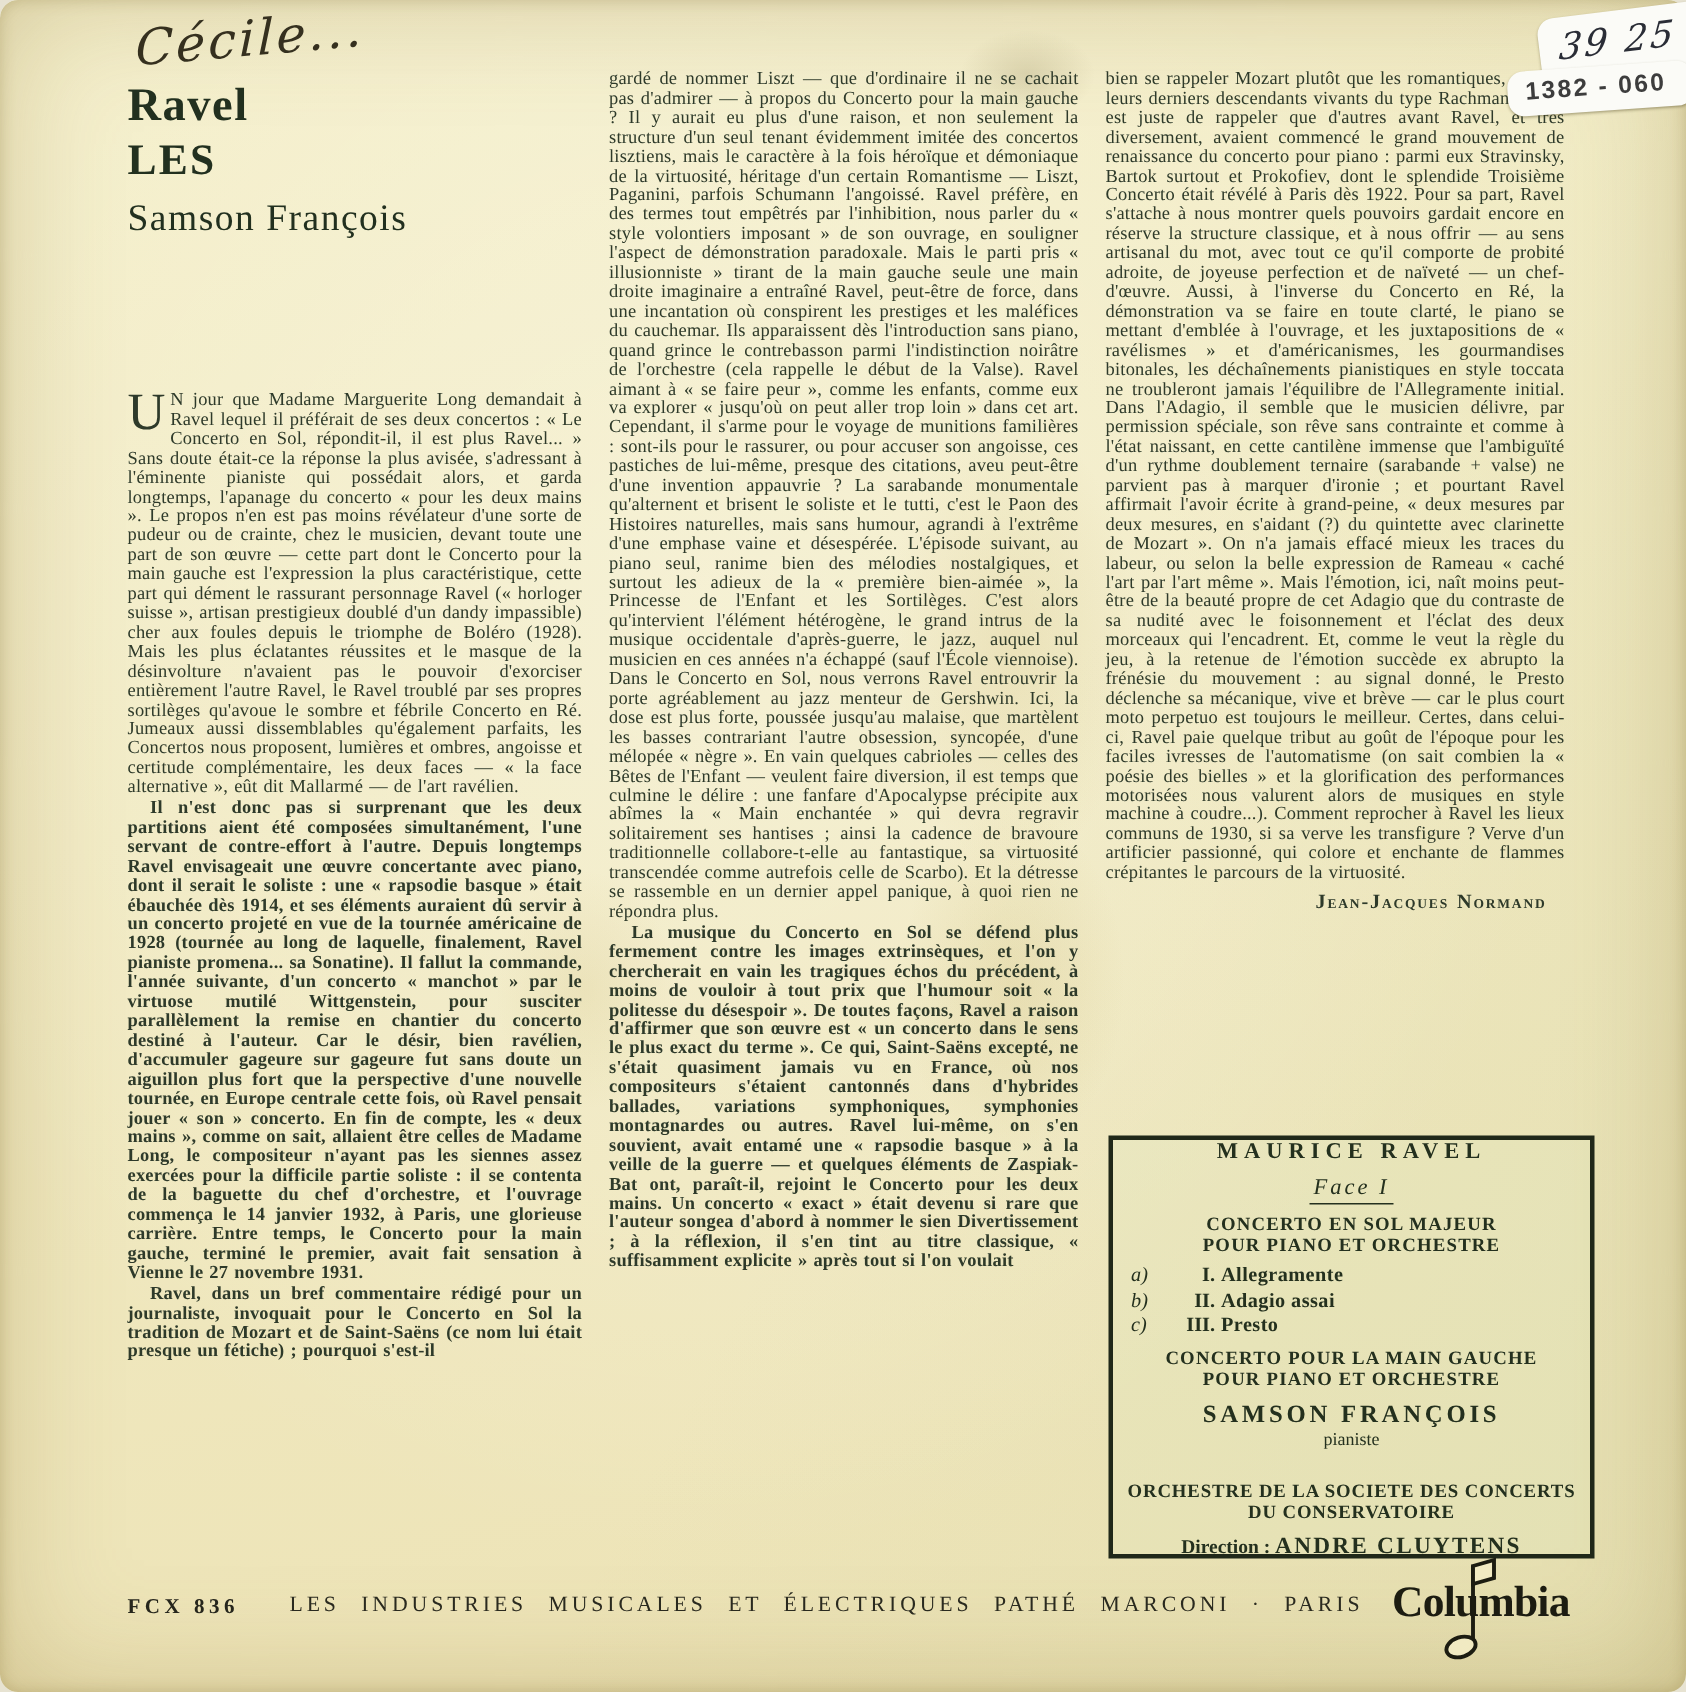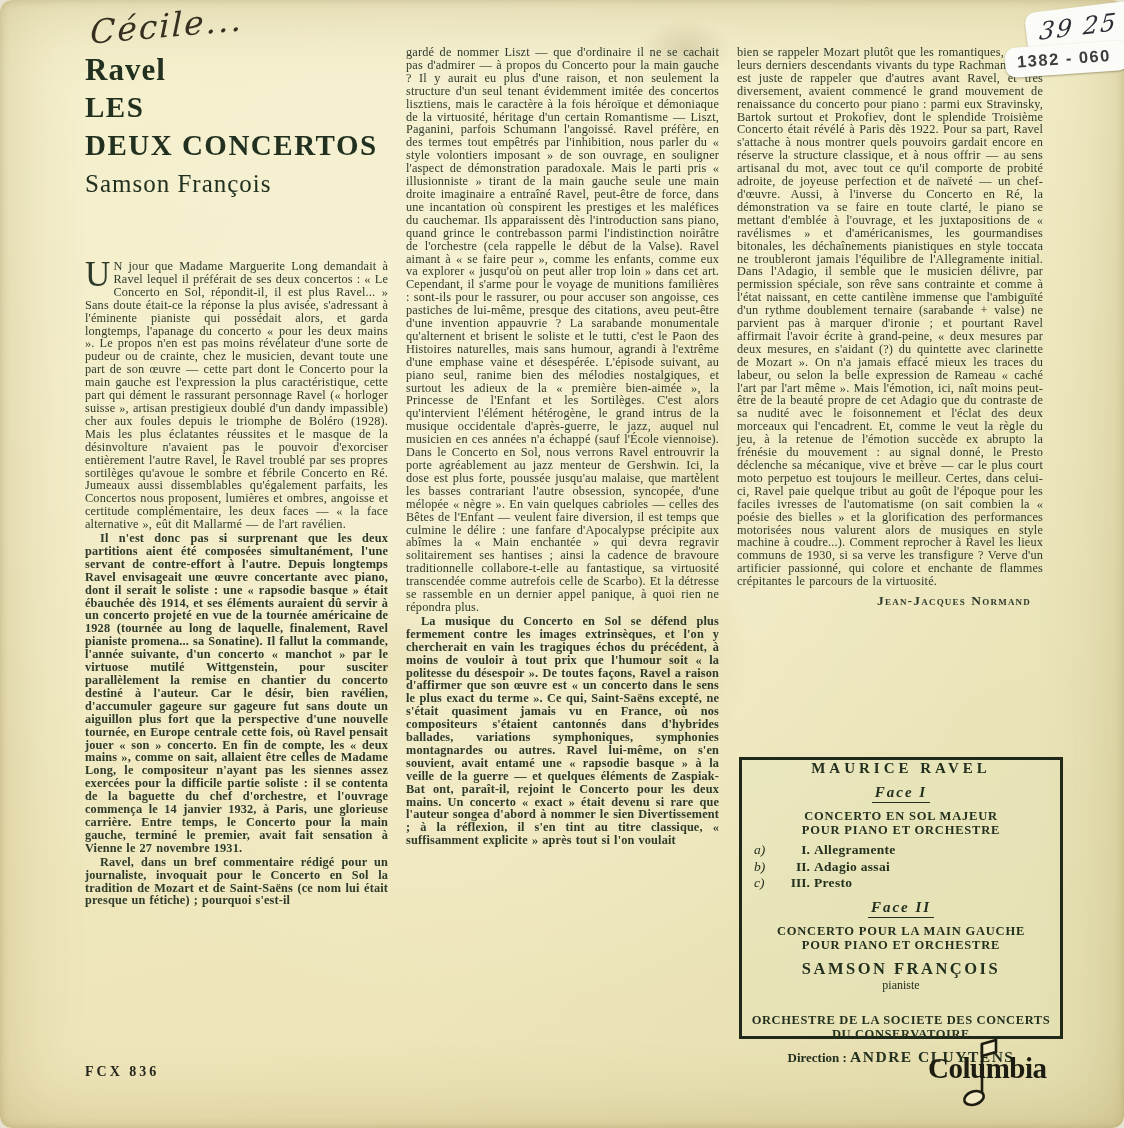--- a/index.html
+++ b/index.html
@@ -40,21 +40,21 @@
   #col3{left:737px;top:46px;width:306px;}
   .dropcap{float:left;font-size:35px;line-height:27px;padding:1px 3px 0 0;
     font-weight:400;}
   .author{text-align:right;font-variant:small-caps;letter-spacing:1.2px;
     font-size:13.5px;margin-top:7px;padding-right:12px;font-weight:bold;}
 
   .tracklist{position:absolute;left:739px;top:757px;width:318px;height:276px;
     border:3px solid #202819;color:#24301e;text-align:center;
     background:rgba(225,232,190,.22);}
   .tl-composer{font-size:15px;font-weight:bold;letter-spacing:4px;}
-  .tl-face{font-size:15px;font-weight:bold;font-style:italic;margin-top:7px;}
+  .tl-face{font-size:15px;font-weight:normal;font-style:italic;margin-top:7px;}
   .tl-face span{border-bottom:1.5px solid #24301e;display:inline-block;
     padding:0 3px 1px;letter-spacing:2px;}
   .tl-title{font-size:12.5px;font-weight:bold;letter-spacing:.8px;line-height:14px;
     margin-top:6px;}
   .tl-title div{margin:0;}
   .movements{text-align:left;margin:5px 0 0 12px;font-size:13.5px;}
   .mv-row{line-height:16.5px;}
   .mv-label{display:inline-block;width:26px;font-style:italic;}
   .mv-num{display:inline-block;width:30px;text-align:right;font-weight:bold;
     margin-right:4px;}
@@ -93,21 +93,20 @@
     <div class="stain s1"></div>
     <div class="stain s2"></div>
     <div class="stain s3"></div>
     <div class="stain s4"></div>
 
     <div class="handwriting">Cécile...</div>
 
     <header class="title-block">
       <div class="artist">Ravel</div>
       <div class="tline">LES</div>
-      <div class="tline">DEUX CONCERTOS</div>
       <div class="performer">Samson François</div>
     </header>
 
     <section class="col" id="col1">
       <p class="first"><span class="dropcap">U</span><span>N jour que Madame Marguerite Long demandait à Ravel lequel il préférait de ses deux concertos : « Le Concerto en Sol, répondit-il, il est plus Ravel... » Sans doute était-ce la réponse la plus avisée, s'adressant à l'éminente pianiste qui possédait alors, et garda longtemps, l'apanage du concerto « pour les deux mains ». Le propos n'en est pas moins révélateur d'une sorte de pudeur ou de crainte, chez le musicien, devant toute une part de son œuvre — cette part dont le Concerto pour la main gauche est l'expression la plus caractéristique, cette part qui dément le rassurant personnage Ravel (« horloger suisse », artisan prestigieux doublé d'un dandy impassible) cher aux foules depuis le triomphe de Boléro (1928). Mais les plus éclatantes réussites et le masque de la désinvolture n'avaient pas le pouvoir d'exorciser entièrement l'autre Ravel, le Ravel troublé par ses propres sortilèges qu'avoue le sombre et fébrile Concerto en Ré. Jumeaux aussi dissemblables qu'également parfaits, les Concertos nous proposent, lumières et ombres, angoisse et certitude complémentaire, les deux faces — « la face alternative », eût dit Mallarmé — de l'art ravélien.</span></p>
       <p class="indent">Il n'est donc pas si surprenant que les deux partitions aient été composées simultanément, l'une servant de contre-effort à l'autre. Depuis longtemps Ravel envisageait une œuvre concertante avec piano, dont il serait le soliste : une « rapsodie basque » était ébauchée dès 1914, et ses éléments auraient dû servir à un concerto projeté en vue de la tournée américaine de 1928 (tournée au long de laquelle, finalement, Ravel pianiste promena... sa Sonatine). Il fallut la commande, l'année suivante, d'un concerto « manchot » par le virtuose mutilé Wittgenstein, pour susciter parallèlement la remise en chantier du concerto destiné à l'auteur. Car le désir, bien ravélien, d'accumuler gageure sur gageure fut sans doute un aiguillon plus fort que la perspective d'une nouvelle tournée, en Europe centrale cette fois, où Ravel pensait jouer « son » concerto. En fin de compte, les « deux mains », comme on sait, allaient être celles de Madame Long, le compositeur n'ayant pas les siennes assez exercées pour la difficile partie soliste : il se contenta de la baguette du chef d'orchestre, et l'ouvrage commença le 14 janvier 1932, à Paris, une glorieuse carrière. Entre temps, le Concerto pour la main gauche, terminé le premier, avait fait sensation à Vienne le 27 novembre 1931.</p>
       <p class="indent">Ravel, dans un bref commentaire rédigé pour un journaliste, invoquait pour le Concerto en Sol la tradition de Mozart et de Saint-Saëns (ce nom lui était presque un fétiche) ; pourquoi s'est-il</p>
     </section>
 
     <section class="col" id="col2">
@@ -131,38 +130,38 @@
         <div class="mv-row">
           <span class="mv-label">a)</span><span class="mv-num">I.</span><span class="mv-name">Allegramente</span>
         </div>
         <div class="mv-row">
           <span class="mv-label">b)</span><span class="mv-num">II.</span><span class="mv-name">Adagio assai</span>
         </div>
         <div class="mv-row">
           <span class="mv-label">c)</span><span class="mv-num">III.</span><span class="mv-name">Presto</span>
         </div>
       </div>
-      <div class="tl-face"><span>Face  II</span></div>
       <div class="tl-title">
         <div>CONCERTO POUR LA MAIN GAUCHE</div>
         <div>POUR PIANO ET ORCHESTRE</div>
       </div>
       <div class="tl-soloist">SAMSON  FRANÇOIS</div>
       <div class="tl-role">pianiste</div>
       <div class="tl-orch">
         <div>ORCHESTRE DE LA SOCIETE DES CONCERTS</div>
         <div>DU CONSERVATOIRE</div>
       </div>
       <div class="tl-direction">
         <span>Direction :</span>
         <span class="conductor">ANDRE CLUYTENS</span>
       </div>
     </div>
 
     <div class="footer-catalog">FCX  836</div>
+    <div class="footer-publisher">LES INDUSTRIES MUSICALES ET ÉLECTRIQUES PATHÉ MARCONI · PARIS</div>
     <div class="footer-label">Columbia</div>
     <svg class="note-svg" width="52" height="76" viewBox="0 0 52 76">
       <g fill="none" stroke="#1c1c11" stroke-width="2.6">
         <path d="M34 8 L34 58"></path>
         <path d="M34 8 L48 4 L48 16 L34 20 Z" fill="#f1eac2"></path>
         <ellipse cx="26" cy="62" rx="10" ry="6.5" transform="rotate(-18 26 62)" fill="#f1eac2"></ellipse>
       </g>
     </svg>
 
     <div class="sticker sticker-hand">

